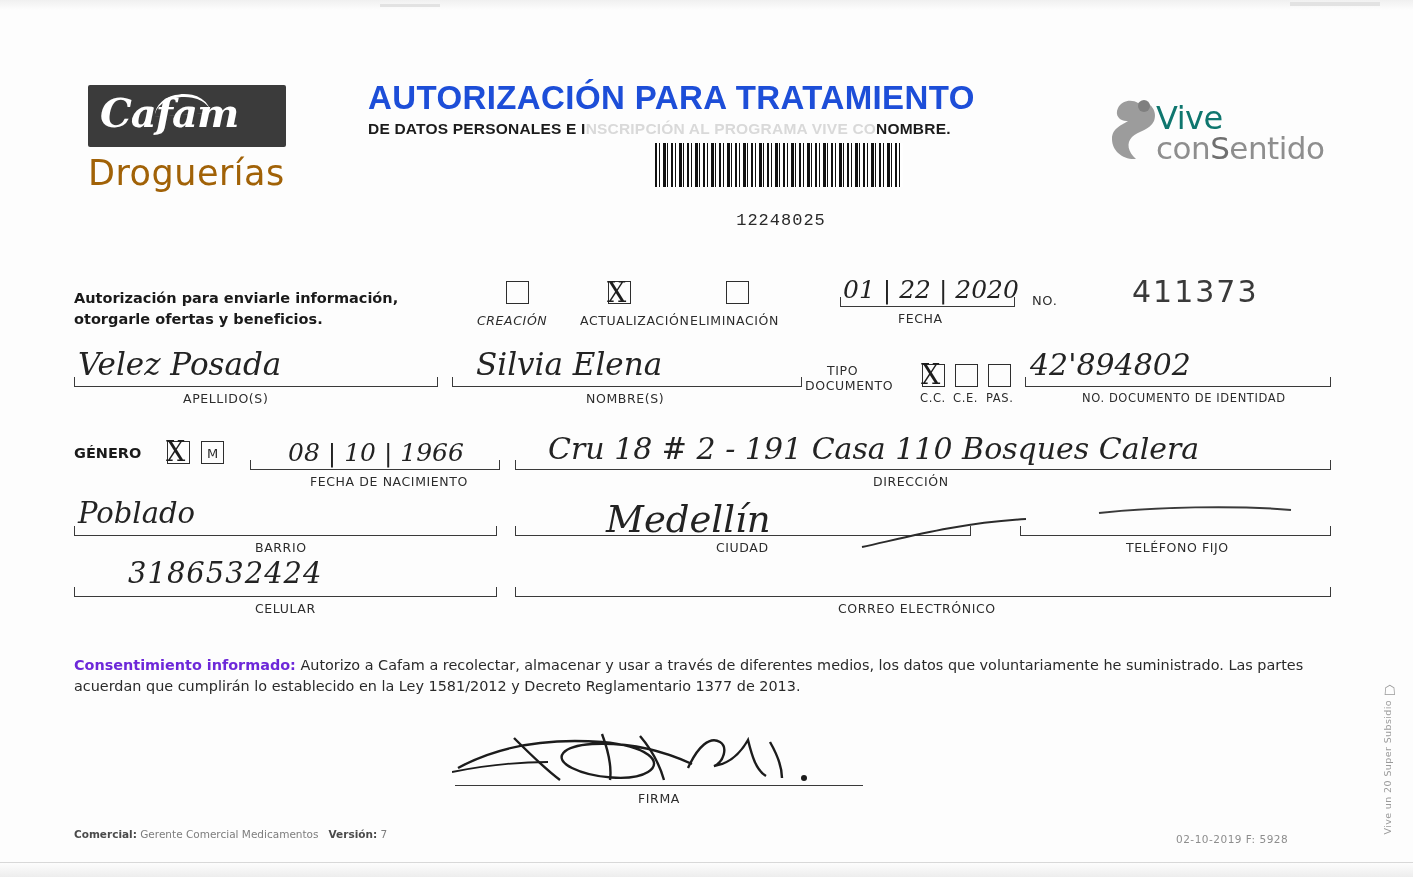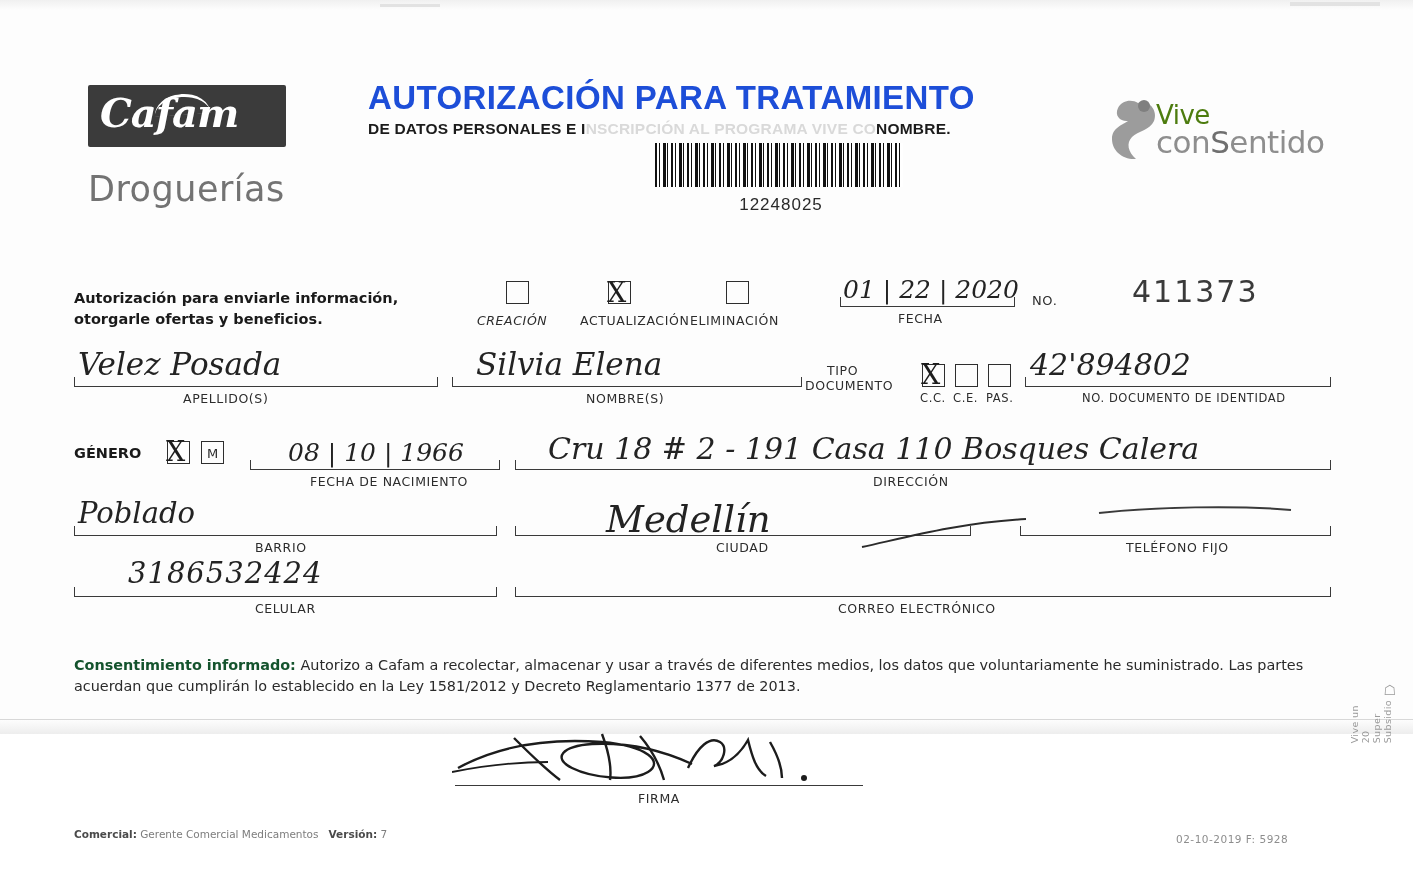--- a/index.html
+++ b/index.html
@@ -10,21 +10,21 @@
   body {
     width: 1413px;
     height: 877px;
     font-family: "Liberation Sans", sans-serif;
     color: #1a1a1a;
     overflow: hidden;
   }
   .page {
     position: relative;
     width: 1413px;
-    height: 734px;
+    height: 877px;
     background: #fdfdfd;
   }
   
   .scan-edge-top {
     position: absolute; left: 0; top: 0; width: 1413px; height: 10px;
     background: linear-gradient(180deg, #f0f0f0, #fdfdfd);
   }
   .scan-edge-bottom {
     position: absolute; left: 0; bottom: 0; width: 1413px; height: 14px;
     background: linear-gradient(0deg, #ededed, #fdfdfd);
@@ -67,25 +67,25 @@
   }
   .logo-mark .swoosh {
     position: absolute;
     left: 66px; top: 9px;
     width: 56px; height: 18px;
     border-top: 3px solid #ffffff;
     border-radius: 50% 50% 0 0 / 100% 100% 0 0;
     transform: rotate(-4deg);
   }
   .logo-sub {
-    margin-top: 22px;
+    margin-top: 6px;
     font-family: "DejaVu Sans", sans-serif;
     font-size: 35px;
     letter-spacing: 0.5px;
-    color: #737373;
+    color: #a16207;
     font-weight: 400;
   }
 
   .title-block {
     position: absolute;
     left: 368px; top: 26px;
     width: 700px;
   }
   .title-main {
     font-size: 33px;
@@ -117,47 +117,47 @@
     width: 248px;
     background-image: repeating-linear-gradient(
       90deg,
       #111 0px, #111 2px, #fff 2px, #fff 4px,
       #111 4px, #111 5px, #fff 5px, #fff 8px,
       #111 8px, #111 11px, #fff 11px, #fff 12px,
       #111 12px, #111 13px, #fff 13px, #fff 16px
     );
   }
   .barcode-num {
-    margin-top: 8px;
+    margin-top: 24px;
     font-size: 17px;
     letter-spacing: 1px;
     color: #2a2a2a;
-    font-family: Liberation Sans, sans-serif;
+    font-family: Liberation Mono, monospace;
   }
 
   .vive-block {
     position: absolute;
     left: 1108px; top: 36px;
     width: 230px;
     height: 100px;
   }
   .vive-swirl {
     position: absolute;
     left: 0; top: 6px;
     width: 54px; height: 66px;
   }
   .vive-text {
     position: absolute;
     left: 48px; top: 12px;
     line-height: 0.96;
   }
   .vive-text .l1 {
     font-family: "DejaVu Sans", sans-serif;
-    font-size: 26px;
-    color: #4d7c0f;
+    font-size: 32px;
+    color: #0f766e;
     letter-spacing: -0.5px;
   }
   .vive-text .l2 {
     font-family: "DejaVu Sans", sans-serif;
     font-size: 31px;
     color: #8e8e8e;
     letter-spacing: -0.5px;
   }
   .vive-text .l2 .hi {
     color: #6f6f6f;
@@ -218,21 +218,21 @@
 
   .consent {
     position: absolute;
     left: 74px; top: 655px;
     width: 1262px;
     font-family: "DejaVu Sans", sans-serif;
     font-size: 14.4px;
     line-height: 1.45;
     color: #2a2a2a;
   }
-  .consent b { color: #14532d; }
+  .consent b { color: #6d28d9; }
 
   .firma-rule {
     position: absolute;
     left: 455px; top: 785px;
     width: 408px;
     border-bottom: 1.3px solid #3a3a3a;
   }
   .firma-lbl {
     position: absolute;
     left: 455px; top: 791px;

